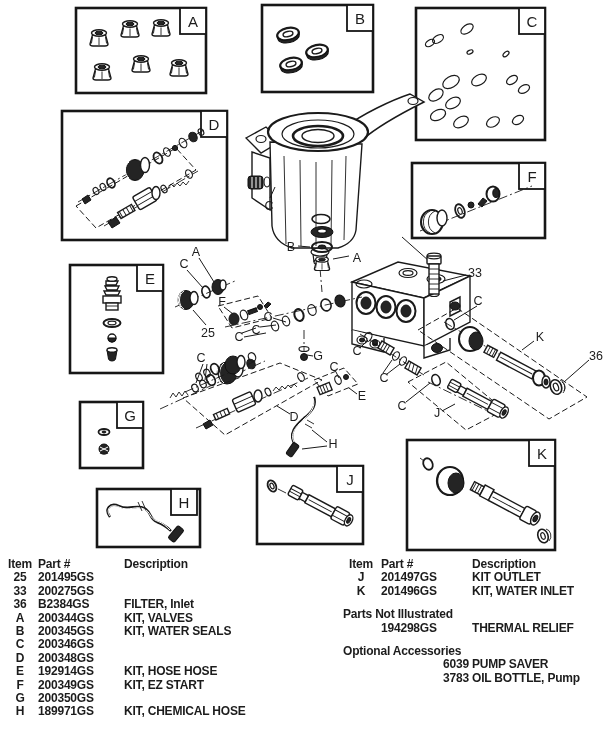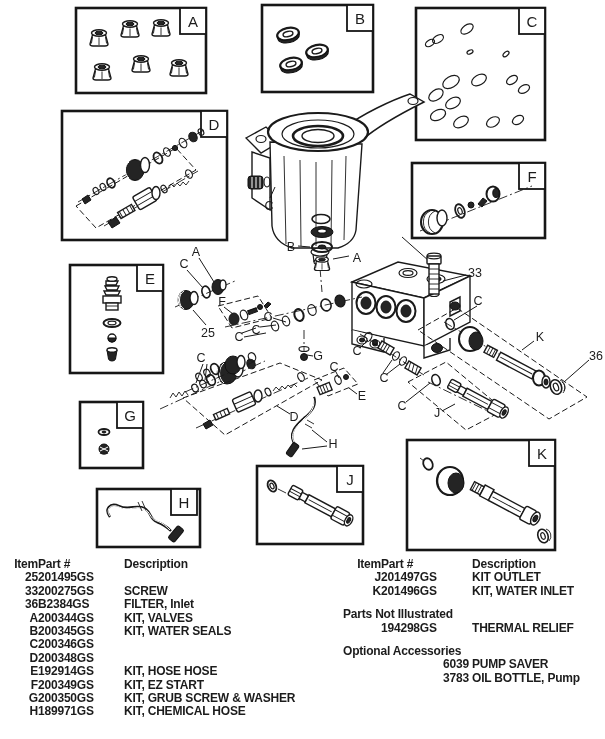--- a/index.html
+++ b/index.html
@@ -21,21 +21,21 @@
   .box { fill:none; stroke:#161616; stroke-width:2.6; }
   .lbox { fill:#ffffff; stroke:#161616; stroke-width:1.8; }
   .dash { fill:none; stroke:#1a1a1a; stroke-width:1; stroke-dasharray:6 3; }
   .ddot { fill:none; stroke:#1a1a1a; stroke-width:0.9; stroke-dasharray:9 3 2 3; }
   .wl { fill:none; stroke:#ffffff; stroke-width:1; }
 
   .tbl { position:absolute; font-size:12px; font-weight:bold; letter-spacing:-0.2px; line-height:13.4px; white-space:nowrap; }
   .trow { display:grid; }
   .left-tbl .trow  { grid-template-columns:36px 86px auto; }
   .right-tbl .trow { grid-template-columns:40px 91px auto; }
-  .ci { text-align:right; }
+  .ci { text-align:center; }
   .sec-title { font-weight:bold; margin-top:10px; padding-left:2px; }
   .opt-part { padding-left:62px; }
   .pni-part { padding-left:0; }
 </style>
 </head>
 <body>
 
 <div class="stage">
 <svg width="605" height="556" viewBox="0 0 605 556">
   <defs>
@@ -517,21 +517,20 @@
     <span>Part #</span>
     <span>Description</span>
   </div>
   <div class="trow">
       <span class="ci">25</span>
       <span>201495GS</span>
     </div>
   <div class="trow">
       <span class="ci">33</span>
       <span>200275GS</span>
-      <span>SCREW</span>
     </div>
   <div class="trow">
       <span class="ci">36</span>
       <span>B2384GS</span>
       <span>FILTER, Inlet</span>
     </div>
   <div class="trow">
       <span class="ci">A</span>
       <span>200344GS</span>
       <span>KIT, VALVES</span>
@@ -555,21 +554,20 @@
       <span>KIT, HOSE HOSE</span>
     </div>
   <div class="trow">
       <span class="ci">F</span>
       <span>200349GS</span>
       <span>KIT, EZ START</span>
     </div>
   <div class="trow">
       <span class="ci">G</span>
       <span>200350GS</span>
-      <span>KIT, GRUB SCREW &amp; WASHER</span>
     </div>
   <div class="trow">
       <span class="ci">H</span>
       <span>189971GS</span>
       <span>KIT, CHEMICAL HOSE</span>
     </div>
 </div>
 
 <div class="tbl right-tbl" style="left:341px; top:558px; width:262px;">
   <div class="trow">

